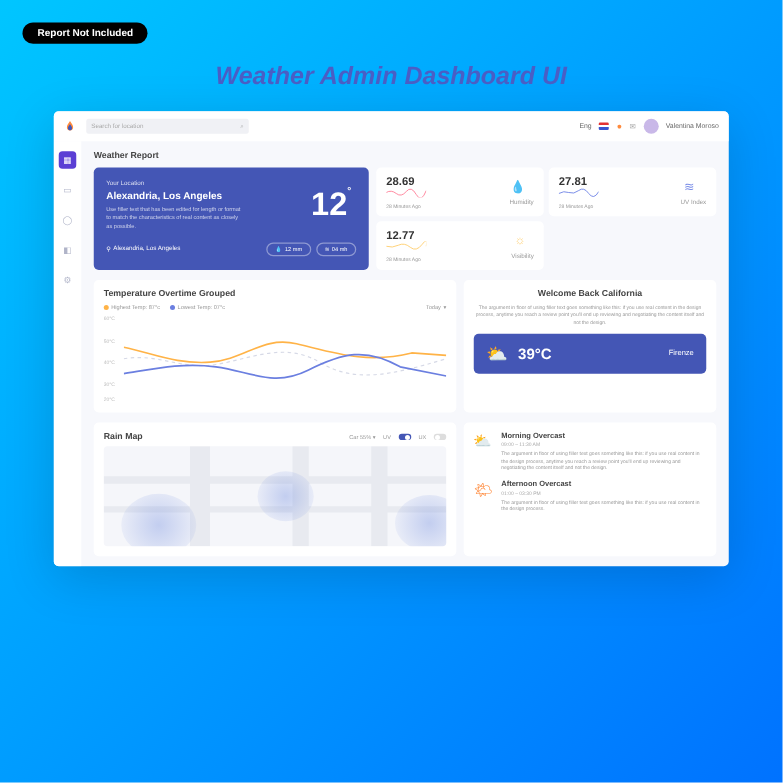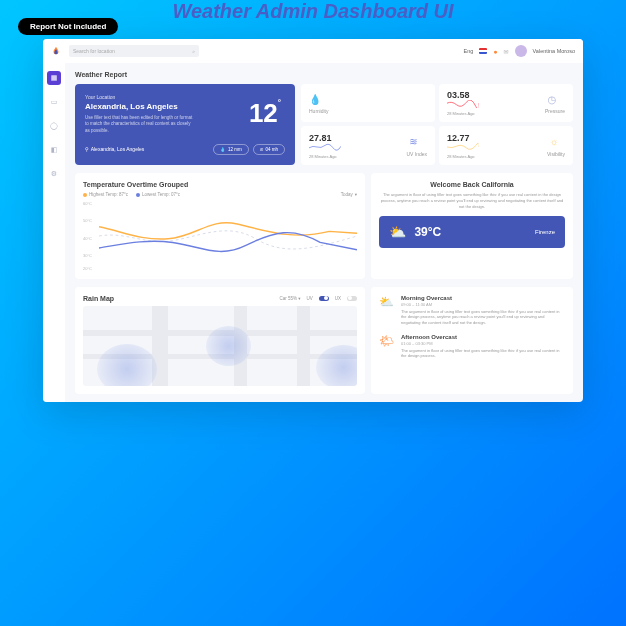--- a/index.html
+++ b/index.html
@@ -20,20 +20,21 @@
   font-weight: 600;
   padding: 4px 12px;
   border-radius: 12px;
 }
 .page-title {
   text-align: center;
   color: #4a5ec5;
   font-size: 20px;
   font-weight: 600;
   font-style: italic;
+  margin-top: 50px;
   margin-bottom: 16px;
 }
 .dashboard {
   background: #f7f8fc;
   width: 540px;
   margin: 0 auto;
   border-radius: 4px;
   overflow: hidden;
   font-size: 6px;
   color: #333;
@@ -215,36 +216,30 @@
               <div class="pill">
                 <span>≋</span>
                 <span>04 mh</span>
               </div>
             </div>
           </div>
         </div>
 
         <div class="metrics">
           <div class="metric-card">
+            <div class="metric-left">
+              <div class="metric-val">28.69</div>
+              <svg class="metric-spark" viewBox="0 0 40 10">
+                  <path d="M0 5 Q5 2 10 6 T20 4 T30 7 T40 3" fill="none" stroke="#ff8aa0" stroke-width="1"></path>
+                </svg>
+              <div class="metric-sub">28 Minutes Ago</div>
+            </div>
             <div class="metric-right">
               <div class="metric-icon" style="color:#ff8aa0">💧</div>
               <div class="metric-label">Humidity</div>
-            </div>
-          </div>
-          <div class="metric-card">
-            <div class="metric-left">
-              <div class="metric-val">03.58</div>
-              <svg class="metric-spark" viewBox="0 0 40 10">
-                  <path d="M0 4 Q6 1 12 6 T24 3 T36 8 T40 4" fill="none" stroke="#ff4d5e" stroke-width="1"></path>
-                </svg>
-              <div class="metric-sub">28 Minutes Ago</div>
-            </div>
-            <div class="metric-right">
-              <div class="metric-icon" style="color:#b0b7e0">◷</div>
-              <div class="metric-label">Pressure</div>
             </div>
           </div>
           <div class="metric-card">
             <div class="metric-left">
               <div class="metric-val">27.81</div>
               <svg class="metric-spark" viewBox="0 0 40 10">
                   <path d="M0 6 Q5 3 10 5 T20 3 T30 6 T40 4" fill="none" stroke="#7c8fe8" stroke-width="1"></path>
                 </svg>
               <div class="metric-sub">28 Minutes Ago</div>
             </div>

